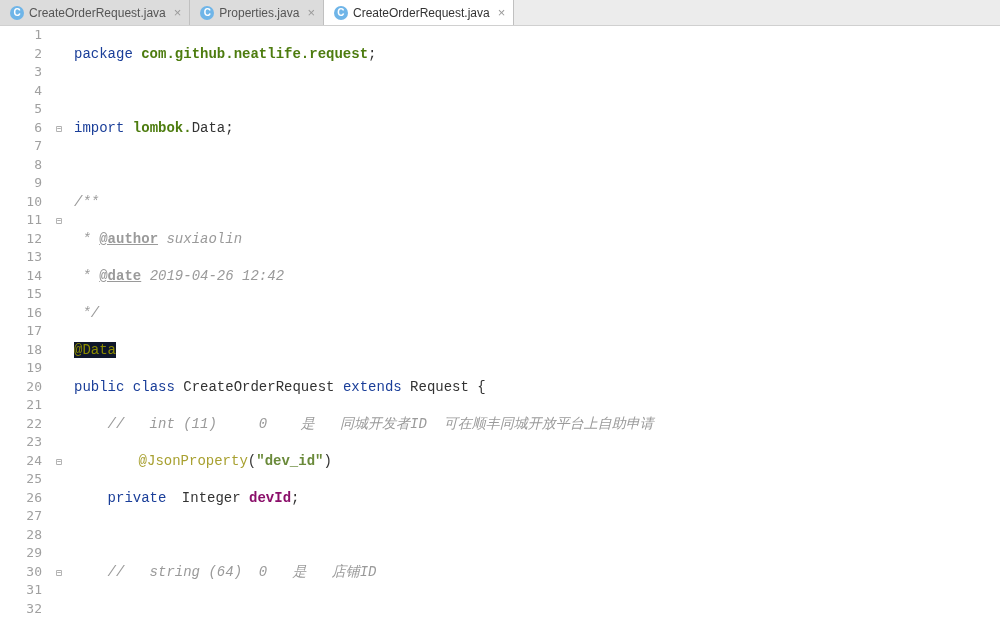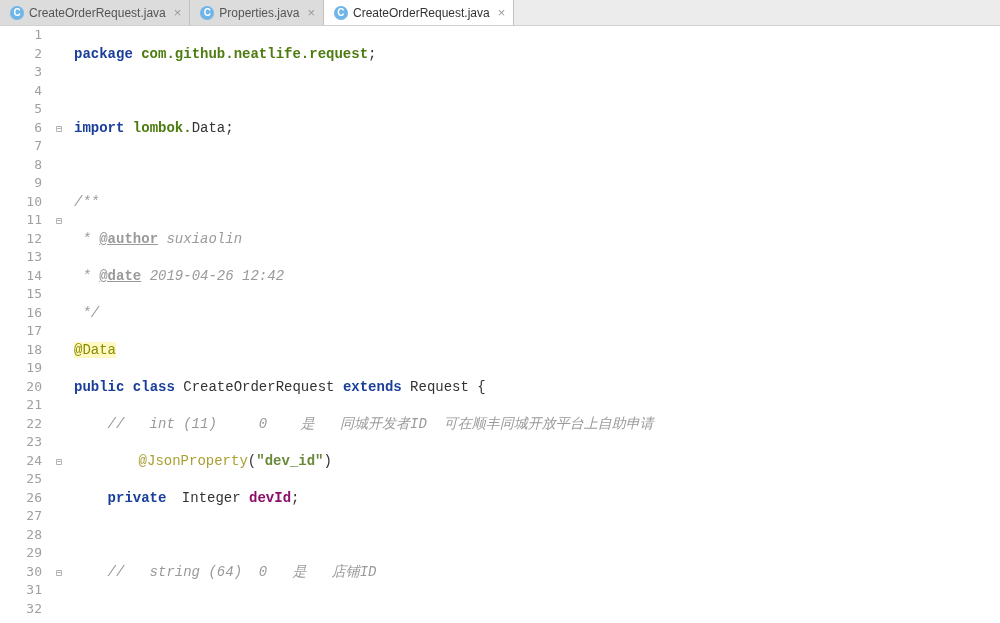--- a/index.html
+++ b/index.html
@@ -84,25 +84,25 @@
       color: #999;
     }
     .code {
       flex: 1;
       padding-left: 4px;
       line-height: 18.5px;
       white-space: pre;
       color: #333;
       font-size: 14px;
     }
-    .kw { color: #1a3e99; font-weight: bold; }
+    .kw { color: #1a3e99; font-weight: normal; }
     .type { color: #333; margin-left: 7px; }
     .str { color: #6a8a3a; font-weight: bold; }
     .ann { color: #a8a030; padding-left: 31px; }
-    .ann-hl { color: #8b8b00; background: #fef9c3;}
+    .ann-hl { color: #8b8b00; background: #0f172a;}
     .field { color: #8b0f6a; font-weight:bold;}
     .comment { color: #9a9a9a; font-style: italic; }
     .doc-tag { color: #9a9a9a; text-decoration: underline; font-weight: bold;}
     .pkg { color: #4d7c0f; font-weight: bold;}
     .cls { color: #333; }
     .ln { display:block; height:18.5px;}
   </style>
 </head>
 <body>
 

